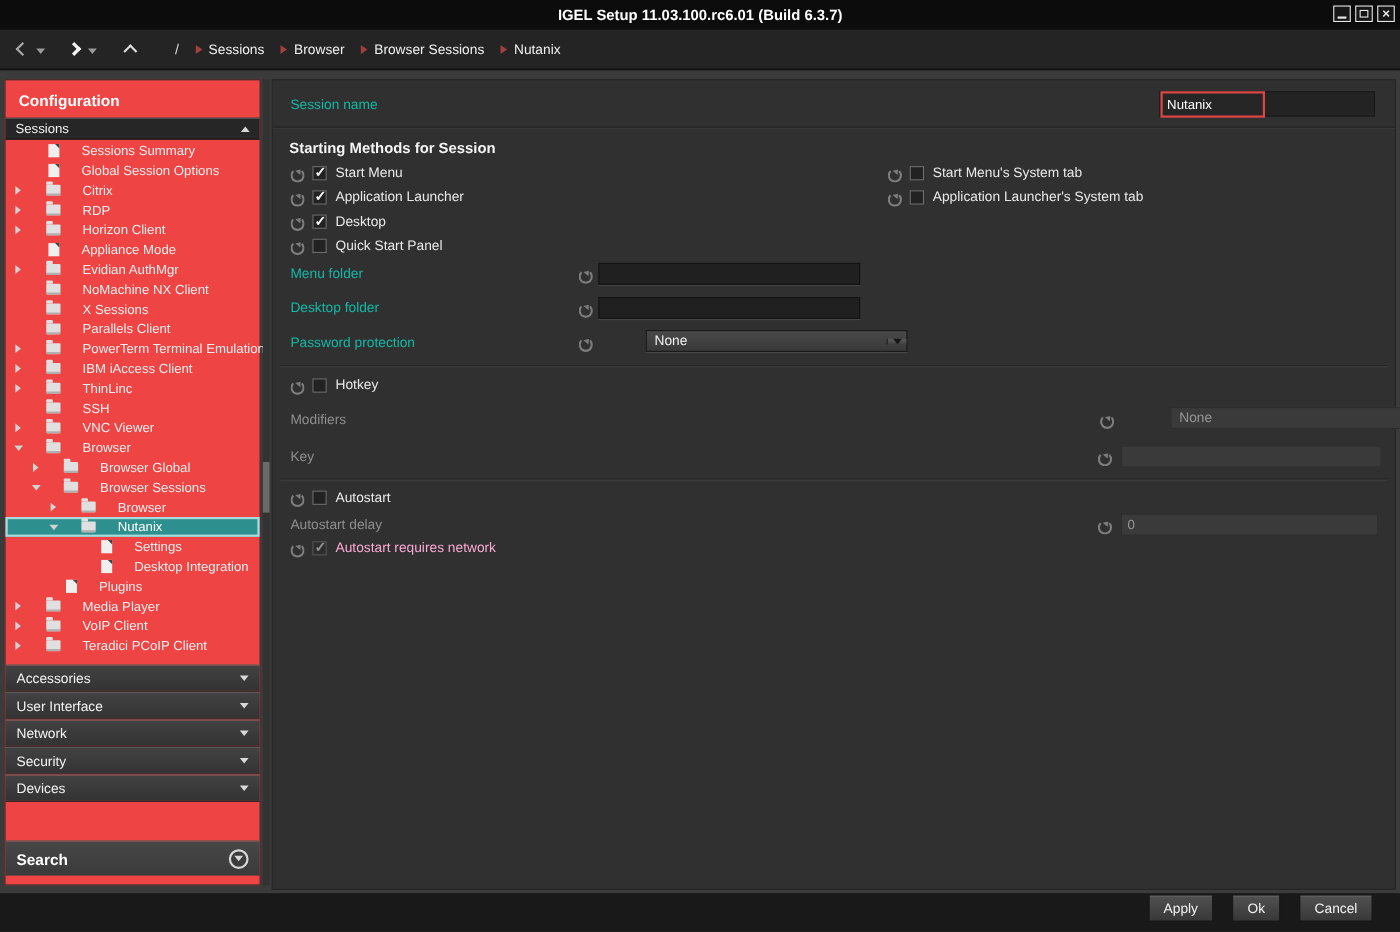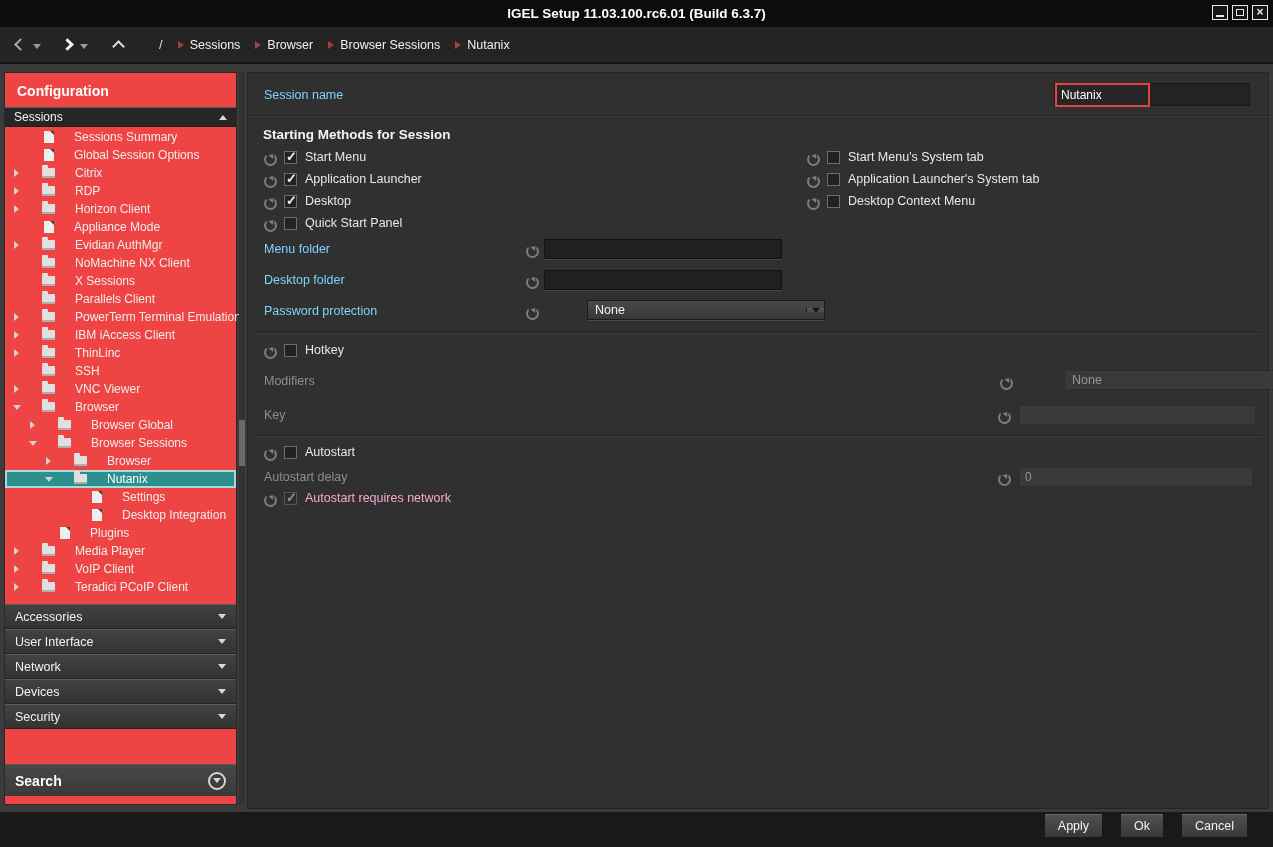--- a/index.html
+++ b/index.html
@@ -75,21 +75,21 @@
   
   .main{position:absolute;left:247px;top:72px;width:1022px;height:737px;background:#303030;
     border:1px solid #252525;}
   .session-row{position:absolute;top:0;left:0;right:0;height:43px;border-bottom:1px solid #232323;
     box-shadow:0 1px 0 #3d3d3d;}
   .session-holder{position:absolute;left:806px;top:10px;width:196px;height:23px;background:#232323;
     border:1px solid #191919;}
   .session-input{position:absolute;left:0;top:-1px;width:95px;height:24px;border:2px solid var(--focus);
     background:#262626;color:#ffffff;font-family:"Liberation Sans",sans-serif;font-size:12px;padding:0 4px;outline:none;}
   .heading{font-weight:bold;font-size:13.5px;color:#f4f4f4;}
-  .lbl{color:#7dd3fc;font-size:12.5px;}
+  .lbl{color:#14b8a6;font-size:12.5px;}
   .lbl.dis{color:#8e8e8e;}
   .cb-row{display:flex;align-items:center;gap:8px;height:22px;}
   .cb-label{color:#e8e8e8;font-size:12.5px;white-space:nowrap;}
   .cb-label.dis{color:#f9a8d4;}
   .reset{width:13px;height:13px;display:inline-block;position:relative;flex:none;}
   .reset::before{content:'';position:absolute;left:1px;top:2px;width:9px;height:9px;
     border:2px solid #7d7d7d;border-radius:50%;border-top-color:transparent;}
   .reset::after{content:'';position:absolute;top:0;right:0;width:0;height:0;
     border:3px solid transparent;border-bottom:4px solid #7d7d7d;transform:rotate(40deg);}
   .cb{width:13px;height:13px;background:#222222;border:1px solid #6d6d6d;display:inline-block;
@@ -312,25 +312,25 @@
       </div>
       <div class="section-bar">
         <span>User Interface</span>
         <span class="tri-down"></span>
       </div>
       <div class="section-bar">
         <span>Network</span>
         <span class="tri-down"></span>
       </div>
       <div class="section-bar">
+        <span>Security</span>
+        <span class="tri-down"></span>
+      </div>
+      <div class="section-bar">
         <span>Devices</span>
-        <span class="tri-down"></span>
-      </div>
-      <div class="section-bar">
-        <span>Security</span>
         <span class="tri-down"></span>
       </div>
     </div>
   <div class="search-bar">
     <span>Search</span>
     <span class="search-btn">
         <span class="tri-down"></span>
       </span>
   </div>
 </div>
@@ -375,25 +375,20 @@
   <div class="abs" id="smRight" style="left:558px;top:73px">
       <div class="cb-row">
         <span class="reset"></span>
         <span class="cb"></span>
         <span class="cb-label">Start Menu's System tab</span>
       </div>
       <div class="cb-row">
         <span class="reset"></span>
         <span class="cb"></span>
         <span class="cb-label">Application Launcher's System tab</span>
-      </div>
-      <div class="cb-row">
-        <span class="reset"></span>
-        <span class="cb"></span>
-        <span class="cb-label">Desktop Context Menu</span>
       </div>
     </div>
 
   <span class="lbl abs" style="left:16px;top:169px">Menu folder</span>
   <span class="reset abs" style="left:277px;top:170px"></span>
   <input class="txt abs" style="left: 296px; top: 166px; width: 238px;" value="">
 
   <span class="lbl abs" style="left:16px;top:200px">Desktop folder</span>
   <span class="reset abs" style="left:277px;top:201px"></span>
   <input class="txt abs" style="left: 296px; top: 197px; width: 238px;" value="">

